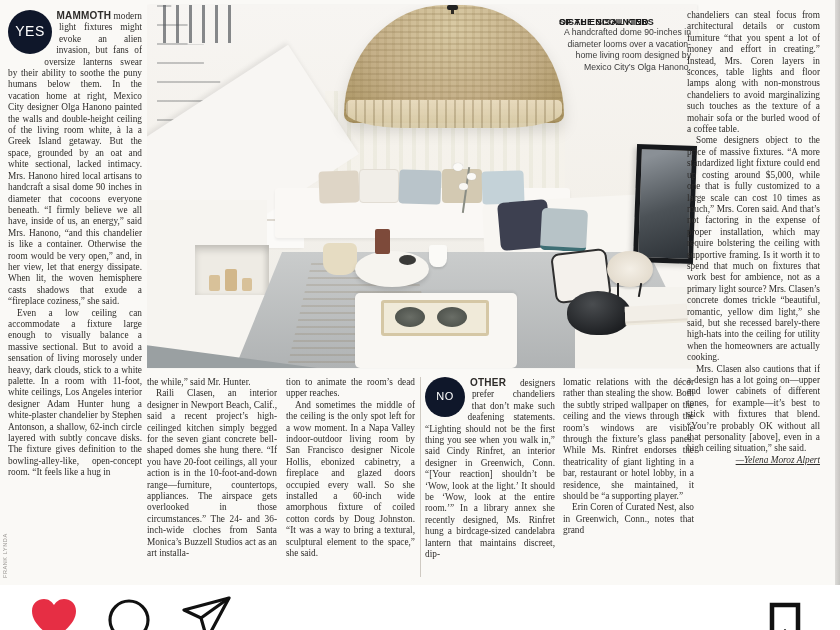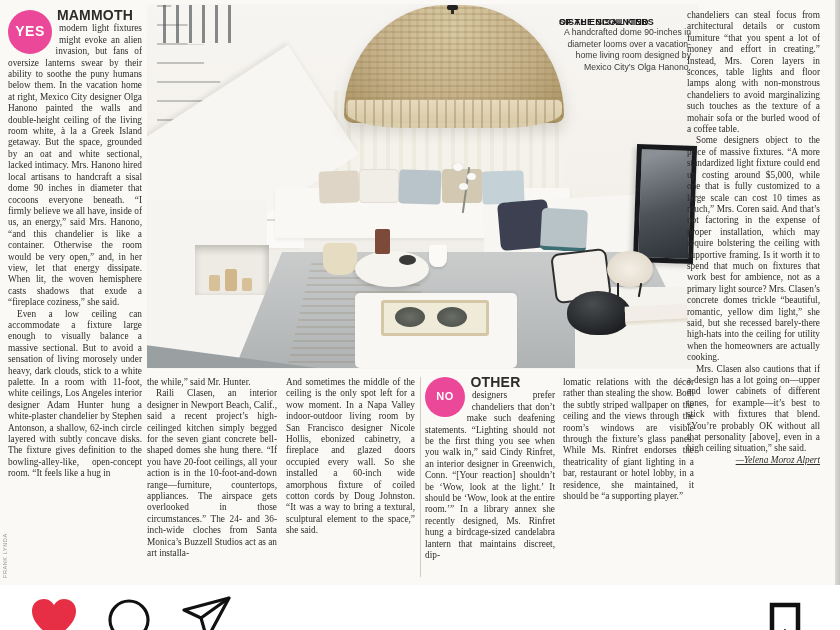--- a/index.html
+++ b/index.html
@@ -7,32 +7,32 @@
   body { position:relative; font-family:"Liberation Serif","DejaVu Serif",serif; color:#2e2c2a; }
 
   
   .page { position:absolute; left:0; top:0; width:840px; height:585px; background:#faf9f6; }
   .page-edge { position:absolute; left:835px; top:0; width:5px; height:585px;
                background:linear-gradient(90deg,#dddbd8,#c7c5c2); }
 
   .col { position:absolute; font-size:9.3px; line-height:11.4px; text-align:justify; overflow:hidden; }
   .col p { margin:0; }
   .col p + p { text-indent:9px; }
-  .lead-word { font-family:"Liberation Sans",sans-serif; font-weight:700; font-size:14px; letter-spacing:.2px; }
+  .lead-word { font-family:"Liberation Sans",sans-serif; font-weight:700; font-size:10px; letter-spacing:.2px; }
 
   .col-1 { left:8px;   top:10px;  width:134px; height:566px; }
   .col-2 { left:147px; top:377px; width:130px; height:200px; }
   .col-3 { left:286px; top:377px; width:129px; height:200px; }
   .col-4 { left:425px; top:377px; width:130px; height:200px; }
   .col-5 { left:563px; top:377px; width:131px; height:200px; }
   .col-6 { left:687px; top:10px;  width:133px; height:566px; }
 
   .badge { float:left; width:44px; height:44px; border-radius:50%; shape-outside:circle(52%);
-           background:#ec4899; color:#fff; display:flex; align-items:center; justify-content:center;
-           font-family:"Liberation Sans",sans-serif; font-weight:700; font-size:14px; letter-spacing:.5px;
+           background:#0f172a; color:#fff; display:flex; align-items:center; justify-content:center;
+           font-family:"Liberation Sans",sans-serif; font-weight:400; font-size:14px; letter-spacing:.5px;
            margin:0 7px 3px 0; }
   .badge.small { width:40px; height:40px; font-size:11px; }
 
   .byline { text-align:right; font-style:italic; margin-top:2px;text-decoration:underline; }
   .column-rule { position:absolute; left:420px; top:377px; width:1px; height:200px; background:#cfcac2; }
 
   .credit { position:absolute; left:2px; top:578px; transform:rotate(-90deg); transform-origin:0 0;
             font-family:"Liberation Sans",sans-serif; font-size:5.5px; color:#979490; letter-spacing:.6px; }
 
   
@@ -209,28 +209,30 @@
       <div class="cap-title">OF THE SISAL KIND</div>
       <div class="cap-body">A handcrafted dome 90-inches in diameter looms over a vacation-home living room designed by Mexico City’s Olga Hanono.</div>
     </div>
   </div>
 
   <div class="col col-2">
     <p>the while,” said Mr. Hunter.</p>
     <p>Raili Clasen, an interior designer in Newport Beach, Calif., said a recent project’s high-ceilinged kitchen simply begged for the seven giant concrete bell-shaped domes she hung there. “If you have 20-foot ceilings, all your action is in the 10-foot-and-down range—furniture, countertops, appliances. The airspace gets overlooked in those circumstances.” The 24- and 36-inch-wide cloches from Santa Monica’s Buzzell Studios act as an art installa-</p>
   </div>
   <div class="col col-3">
+    <p>tion to animate the room’s dead upper reaches.</p>
     <p>And sometimes the middle of the ceiling is the only spot left for a wow moment. In a Napa Valley indoor-outdoor living room by San Francisco designer Nicole Hollis, ebonized cabinetry, a fireplace and glazed doors occupied every wall. So she installed a 60-inch wide amorphous fixture of coiled cotton cords by Doug Johnston. “It was a way to bring a textural, sculptural element to the space,” she said.</p>
   </div>
   <div class="column-rule"></div>
   <div class="col col-4">
     <p><span class="badge small">NO</span><span class="lead-word">OTHER</span><span> designers prefer chandeliers that don’t make such deafening statements. “Lighting should not be the first thing you see when you walk in,” said Cindy Rinfret, an interior designer in Greenwich, Conn. “[Your reaction] shouldn’t be ‘Wow, look at the light.’ It should be ‘Wow, look at the entire room.’” In a library annex she recently designed, Ms. Rinfret hung a birdcage-sized candelabra lantern that maintains discreet, dip-</span></p>
   </div>
   <div class="col col-5">
     <p>lomatic relations with the décor rather than stealing the show. Both the subtly striped wallpaper on the ceiling and the views through the room’s windows are visible through the fixture’s glass panes. While Ms. Rinfret endorses the theatricality of giant lighting in a bar, restaurant or hotel lobby, in a residence, she maintained, it should be “a supporting player.”</p>
+    <p>Erin Coren of Curated Nest, also in Greenwich, Conn., notes that grand</p>
   </div>
 
   <div class="col col-6">
     <p>chandeliers can steal focus from architectural details or custom furniture “that you spent a lot of money and effort in creating.” Instead, Mrs. Coren layers in sconces, table lights and floor lamps along with non-monstrous chandeliers to avoid marginalizing such touches as the texture of a mohair sofa or the burled wood of a coffee table.</p>
     <p>Some designers object to the price of massive fixtures. “A more standardized light fixture could end up costing around $5,000, while one that is fully customized to a large scale can cost 10 times as much,” Mrs. Coren said. And that’s not factoring in the expense of proper installation, which may require bolstering the ceiling with supportive framing. Is it worth it to spend that much on fixtures that work best for ambience, not as a primary light source? Mrs. Clasen’s concrete domes trickle “beautiful, romantic, yellow dim light,” she said, but she recessed barely-there high-hats into the ceiling for utility when the homeowners are actually cooking.</p>
     <p>Mrs. Clasen also cautions that if a design has a lot going on—upper and lower cabinets of different tones, for example—it’s best to stick with fixtures that blend. “You’re probably OK without all that personality [above], even in a high ceiling situation,” she said.</p>
     <p class="byline">—Yelena Moroz Alpert</p>
   </div>
 
   <div class="credit">FRANK LYNDA</div>

